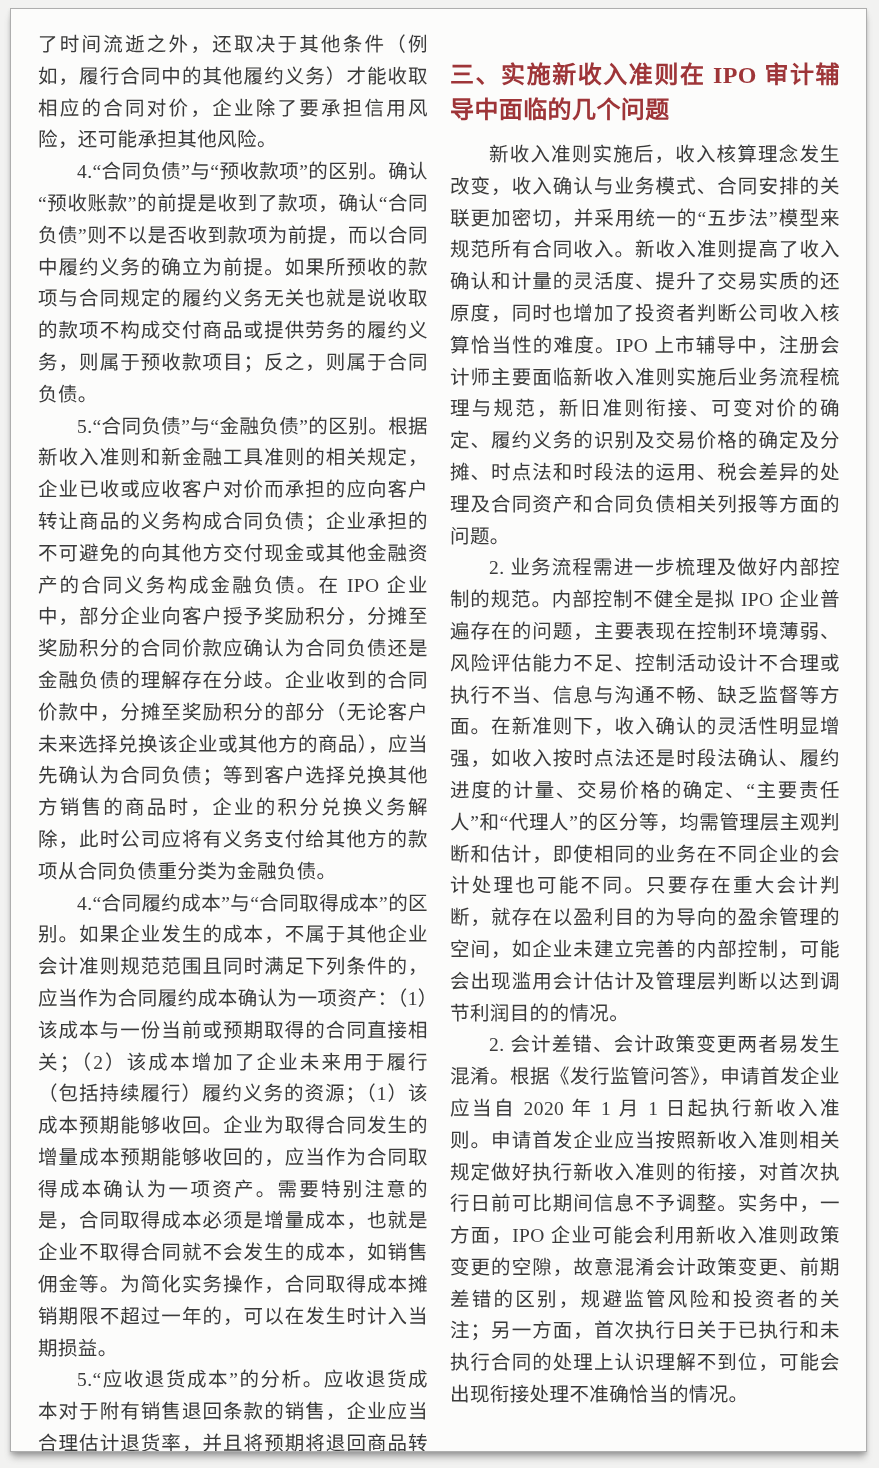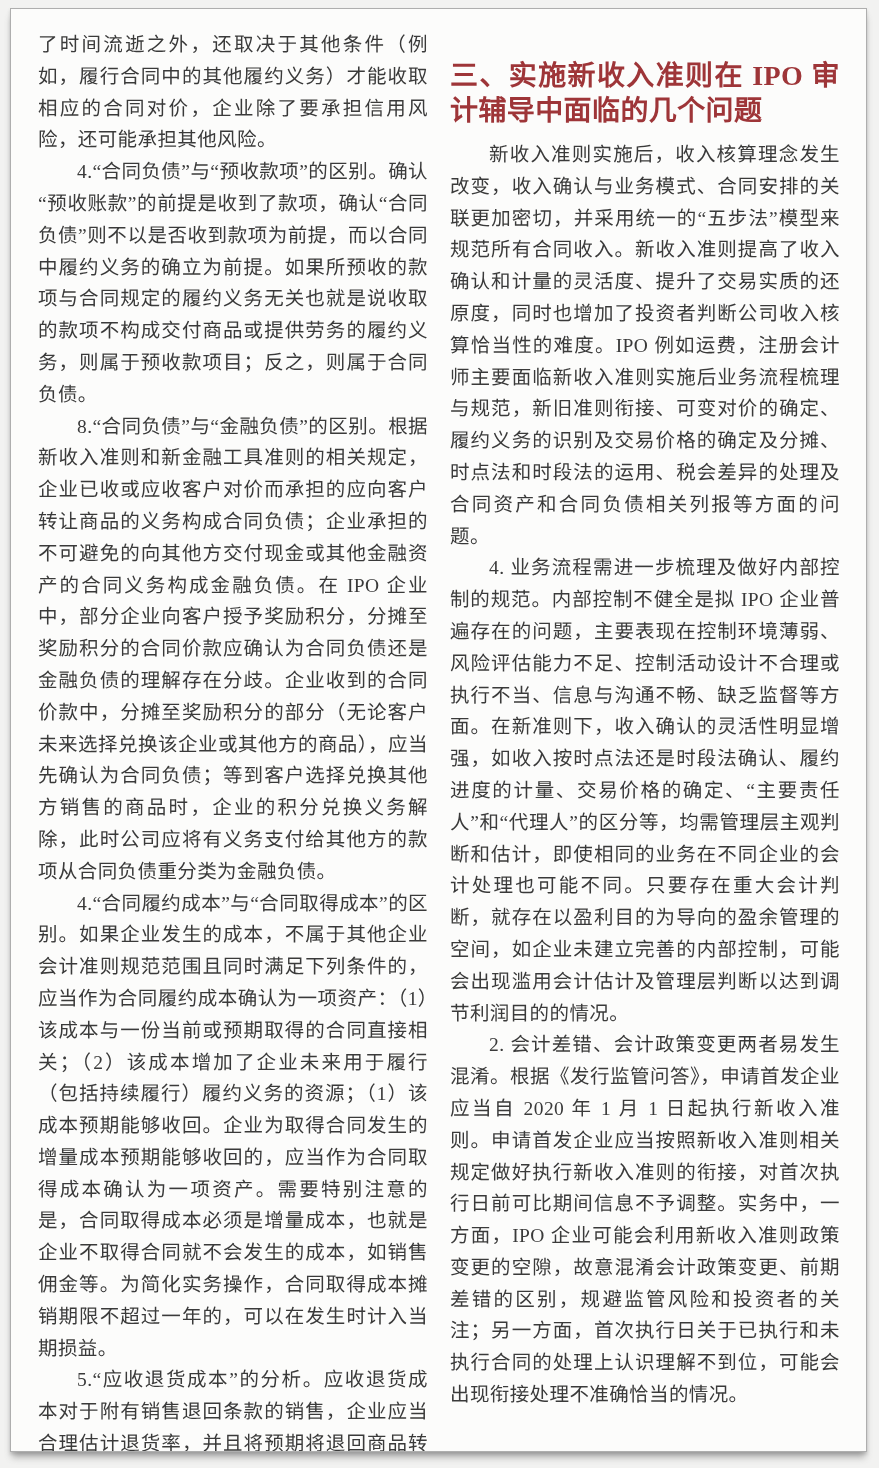--- a/index.html
+++ b/index.html
@@ -42,45 +42,45 @@
   .col p {
     margin: 0;
     text-indent: 2em;
     word-break: break-all;
   }
   .col p.cont {
     text-indent: 0;
   }
   h2.section-heading {
     margin: 29px 0 11px 0;
-    font-size: 28px;
+    font-size: 24px;
     line-height: 35px;
     font-weight: bold;
     color: #9e3538;
     text-indent: 0;
     text-align: justify;
     word-break: break-all;
   }
 </style>
 </head>
 <body>
 
 <div class="page">
   <div class="columns">
 
     <div class="col">
       <p class="cont">了时间流逝之外，还取决于其他条件（例如，履行合同中的其他履约义务）才能收取相应的合同对价，企业除了要承担信用风险，还可能承担其他风险。</p>
       <p>4.“合同负债”与“预收款项”的区别。确认“预收账款”的前提是收到了款项，确认“合同负债”则不以是否收到款项为前提，而以合同中履约义务的确立为前提。如果所预收的款项与合同规定的履约义务无关也就是说收取的款项不构成交付商品或提供劳务的履约义务，则属于预收款项目；反之，则属于合同负债。</p>
-      <p>8.“合同负债”与“金融负债”的区别。根据新收入准则和新金融工具准则的相关规定，企业已收或应收客户对价而承担的应向客户转让商品的义务构成合同负债；企业承担的不可避免的向其他方交付现金或其他金融资产的合同义务构成金融负债。在 IPO 企业中，部分企业向客户授予奖励积分，分摊至奖励积分的合同价款应确认为合同负债还是金融负债的理解存在分歧。企业收到的合同价款中，分摊至奖励积分的部分（无论客户未来选择兑换该企业或其他方的商品），应当先确认为合同负债；等到客户选择兑换其他方销售的商品时，企业的积分兑换义务解除，此时公司应将有义务支付给其他方的款项从合同负债重分类为金融负债。</p>
+      <p>5.“合同负债”与“金融负债”的区别。根据新收入准则和新金融工具准则的相关规定，企业已收或应收客户对价而承担的应向客户转让商品的义务构成合同负债；企业承担的不可避免的向其他方交付现金或其他金融资产的合同义务构成金融负债。在 IPO 企业中，部分企业向客户授予奖励积分，分摊至奖励积分的合同价款应确认为合同负债还是金融负债的理解存在分歧。企业收到的合同价款中，分摊至奖励积分的部分（无论客户未来选择兑换该企业或其他方的商品），应当先确认为合同负债；等到客户选择兑换其他方销售的商品时，企业的积分兑换义务解除，此时公司应将有义务支付给其他方的款项从合同负债重分类为金融负债。</p>
       <p>4.“合同履约成本”与“合同取得成本”的区别。如果企业发生的成本，不属于其他企业会计准则规范范围且同时满足下列条件的，应当作为合同履约成本确认为一项资产：（1）该成本与一份当前或预期取得的合同直接相关；（2）该成本增加了企业未来用于履行（包括持续履行）履约义务的资源；（1）该成本预期能够收回。企业为取得合同发生的增量成本预期能够收回的，应当作为合同取得成本确认为一项资产。需要特别注意的是，合同取得成本必须是增量成本，也就是企业不取得合同就不会发生的成本，如销售佣金等。为简化实务操作，合同取得成本摊销期限不超过一年的，可以在发生时计入当期损益。</p>
       <p>5.“应收退货成本”的分析。应收退货成本对于附有销售退回条款的销售，企业应当合理估计退货率，并且将预期将退回商品转让时的账面价值减去收回该商品时预计发生的成本（例如运费、损失等），确认为一项资产，即应收退货成本。同时，按照转让商品时商品的</p>
     </div>
 
     <div class="col">
       <h2 class="section-heading">三、实施新收入准则在 IPO 审计辅导中面临的几个问题</h2>
-      <p>新收入准则实施后，收入核算理念发生改变，收入确认与业务模式、合同安排的关联更加密切，并采用统一的“五步法”模型来规范所有合同收入。新收入准则提高了收入确认和计量的灵活度、提升了交易实质的还原度，同时也增加了投资者判断公司收入核算恰当性的难度。IPO 例如运费，注册会计师主要面临新收入准则实施后业务流程梳理与规范，新旧准则衔接、可变对价的确定、履约义务的识别及交易价格的确定及分摊、时点法和时段法的运用、税会差异的处理及合同资产和合同负债相关列报等方面的问题。</p>
-      <p>4. 业务流程需进一步梳理及做好内部控制的规范。内部控制不健全是拟 IPO 企业普遍存在的问题，主要表现在控制环境薄弱、风险评估能力不足、控制活动设计不合理或执行不当、信息与沟通不畅、缺乏监督等方面。在新准则下，收入确认的灵活性明显增强，如收入按时点法还是时段法确认、履约进度的计量、交易价格的确定、“主要责任人”和“代理人”的区分等，均需管理层主观判断和估计，即使相同的业务在不同企业的会计处理也可能不同。只要存在重大会计判断，就存在以盈利目的为导向的盈余管理的空间，如企业未建立完善的内部控制，可能会出现滥用会计估计及管理层判断以达到调节利润目的的情况。</p>
+      <p>新收入准则实施后，收入核算理念发生改变，收入确认与业务模式、合同安排的关联更加密切，并采用统一的“五步法”模型来规范所有合同收入。新收入准则提高了收入确认和计量的灵活度、提升了交易实质的还原度，同时也增加了投资者判断公司收入核算恰当性的难度。IPO 上市辅导中，注册会计师主要面临新收入准则实施后业务流程梳理与规范，新旧准则衔接、可变对价的确定、履约义务的识别及交易价格的确定及分摊、时点法和时段法的运用、税会差异的处理及合同资产和合同负债相关列报等方面的问题。</p>
+      <p>2. 业务流程需进一步梳理及做好内部控制的规范。内部控制不健全是拟 IPO 企业普遍存在的问题，主要表现在控制环境薄弱、风险评估能力不足、控制活动设计不合理或执行不当、信息与沟通不畅、缺乏监督等方面。在新准则下，收入确认的灵活性明显增强，如收入按时点法还是时段法确认、履约进度的计量、交易价格的确定、“主要责任人”和“代理人”的区分等，均需管理层主观判断和估计，即使相同的业务在不同企业的会计处理也可能不同。只要存在重大会计判断，就存在以盈利目的为导向的盈余管理的空间，如企业未建立完善的内部控制，可能会出现滥用会计估计及管理层判断以达到调节利润目的的情况。</p>
       <p>2. 会计差错、会计政策变更两者易发生混淆。根据《发行监管问答》，申请首发企业应当自 2020 年 1 月 1 日起执行新收入准则。申请首发企业应当按照新收入准则相关规定做好执行新收入准则的衔接，对首次执行日前可比期间信息不予调整。实务中，一方面，IPO 企业可能会利用新收入准则政策变更的空隙，故意混淆会计政策变更、前期差错的区别，规避监管风险和投资者的关注；另一方面，首次执行日关于已执行和未执行合同的处理上认识理解不到位，可能会出现衔接处理不准确恰当的情况。</p>
 
     </div>
 
   </div>
 </div>
 
 </body></html>

